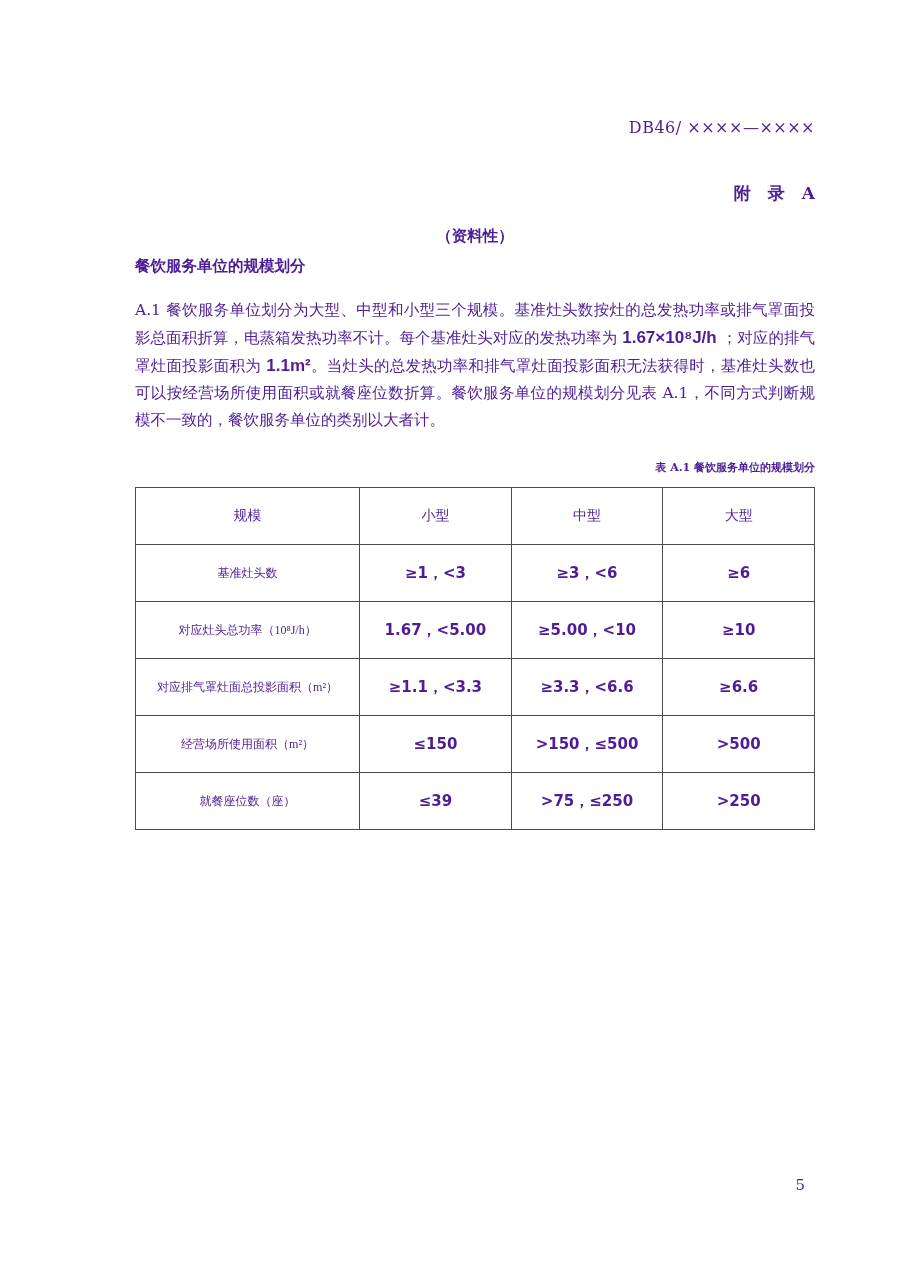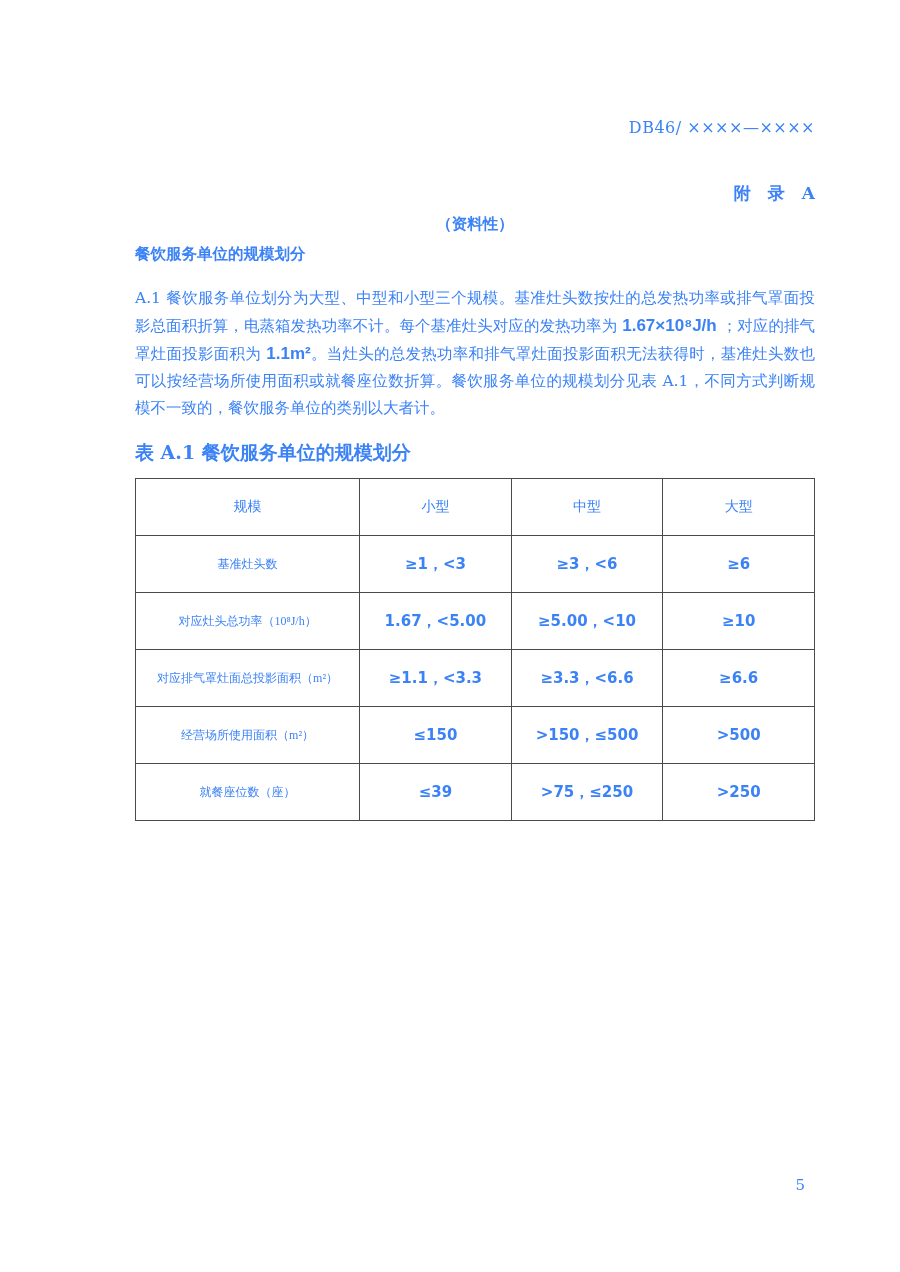--- a/index.html
+++ b/index.html
@@ -5,21 +5,21 @@
   html, body {
     margin: 0;
     padding: 0;
     background: #ffffff;
   }
   .page {
     position: relative;
     width: 900px;
     height: 1272px;
     background: #ffffff;
-    color: #3b82f6;
+    color: #4c1d95;
     font-family: "DejaVu Serif", "Liberation Serif", serif;
     overflow: hidden;
     border-radius: 8px;
   }
   .content {
     position: absolute;
     left: 135px;
     top: 0;
     width: 680px;
   }
@@ -29,21 +29,21 @@
     font-size: 16px;
     letter-spacing: 0.5px;
   }
   .appendix-title {
     margin-top: 45px;
     text-align: right;
     font-weight: bold;
     font-size: 17px;
   }
   .appendix-subtitle {
-    margin-top: 9px;
+    margin-top: 21px;
     text-align: center;
     font-weight: bold;
     font-size: 15.5px;
   }
   .appendix-heading {
     margin-top: 9px;
     text-align: left;
     font-weight: bold;
     font-size: 15.5px;
   }
@@ -52,25 +52,25 @@
     font-size: 15.5px;
     line-height: 27px;
     text-align: justify;
   }
   .num-run {
     font-family: Liberation Sans, sans-serif;
     font-weight: bold;
     font-size: 17px;
   }
   .table-caption {
-    margin-top: 18px;
+    margin-top: 26px;
     margin-bottom: 12px;
-    text-align: left;
+    text-align: right;
     font-weight: bold;
-    font-size: 19px;
+    font-size: 11px;
   }
   table.scale-table {
     width: 100%;
     border-collapse: collapse;
     table-layout: fixed;
   }
   table.scale-table col.c-label { width: 33%; }
   table.scale-table col.c-val   { width: 22.33%; }
   table.scale-table th,
   table.scale-table td {

